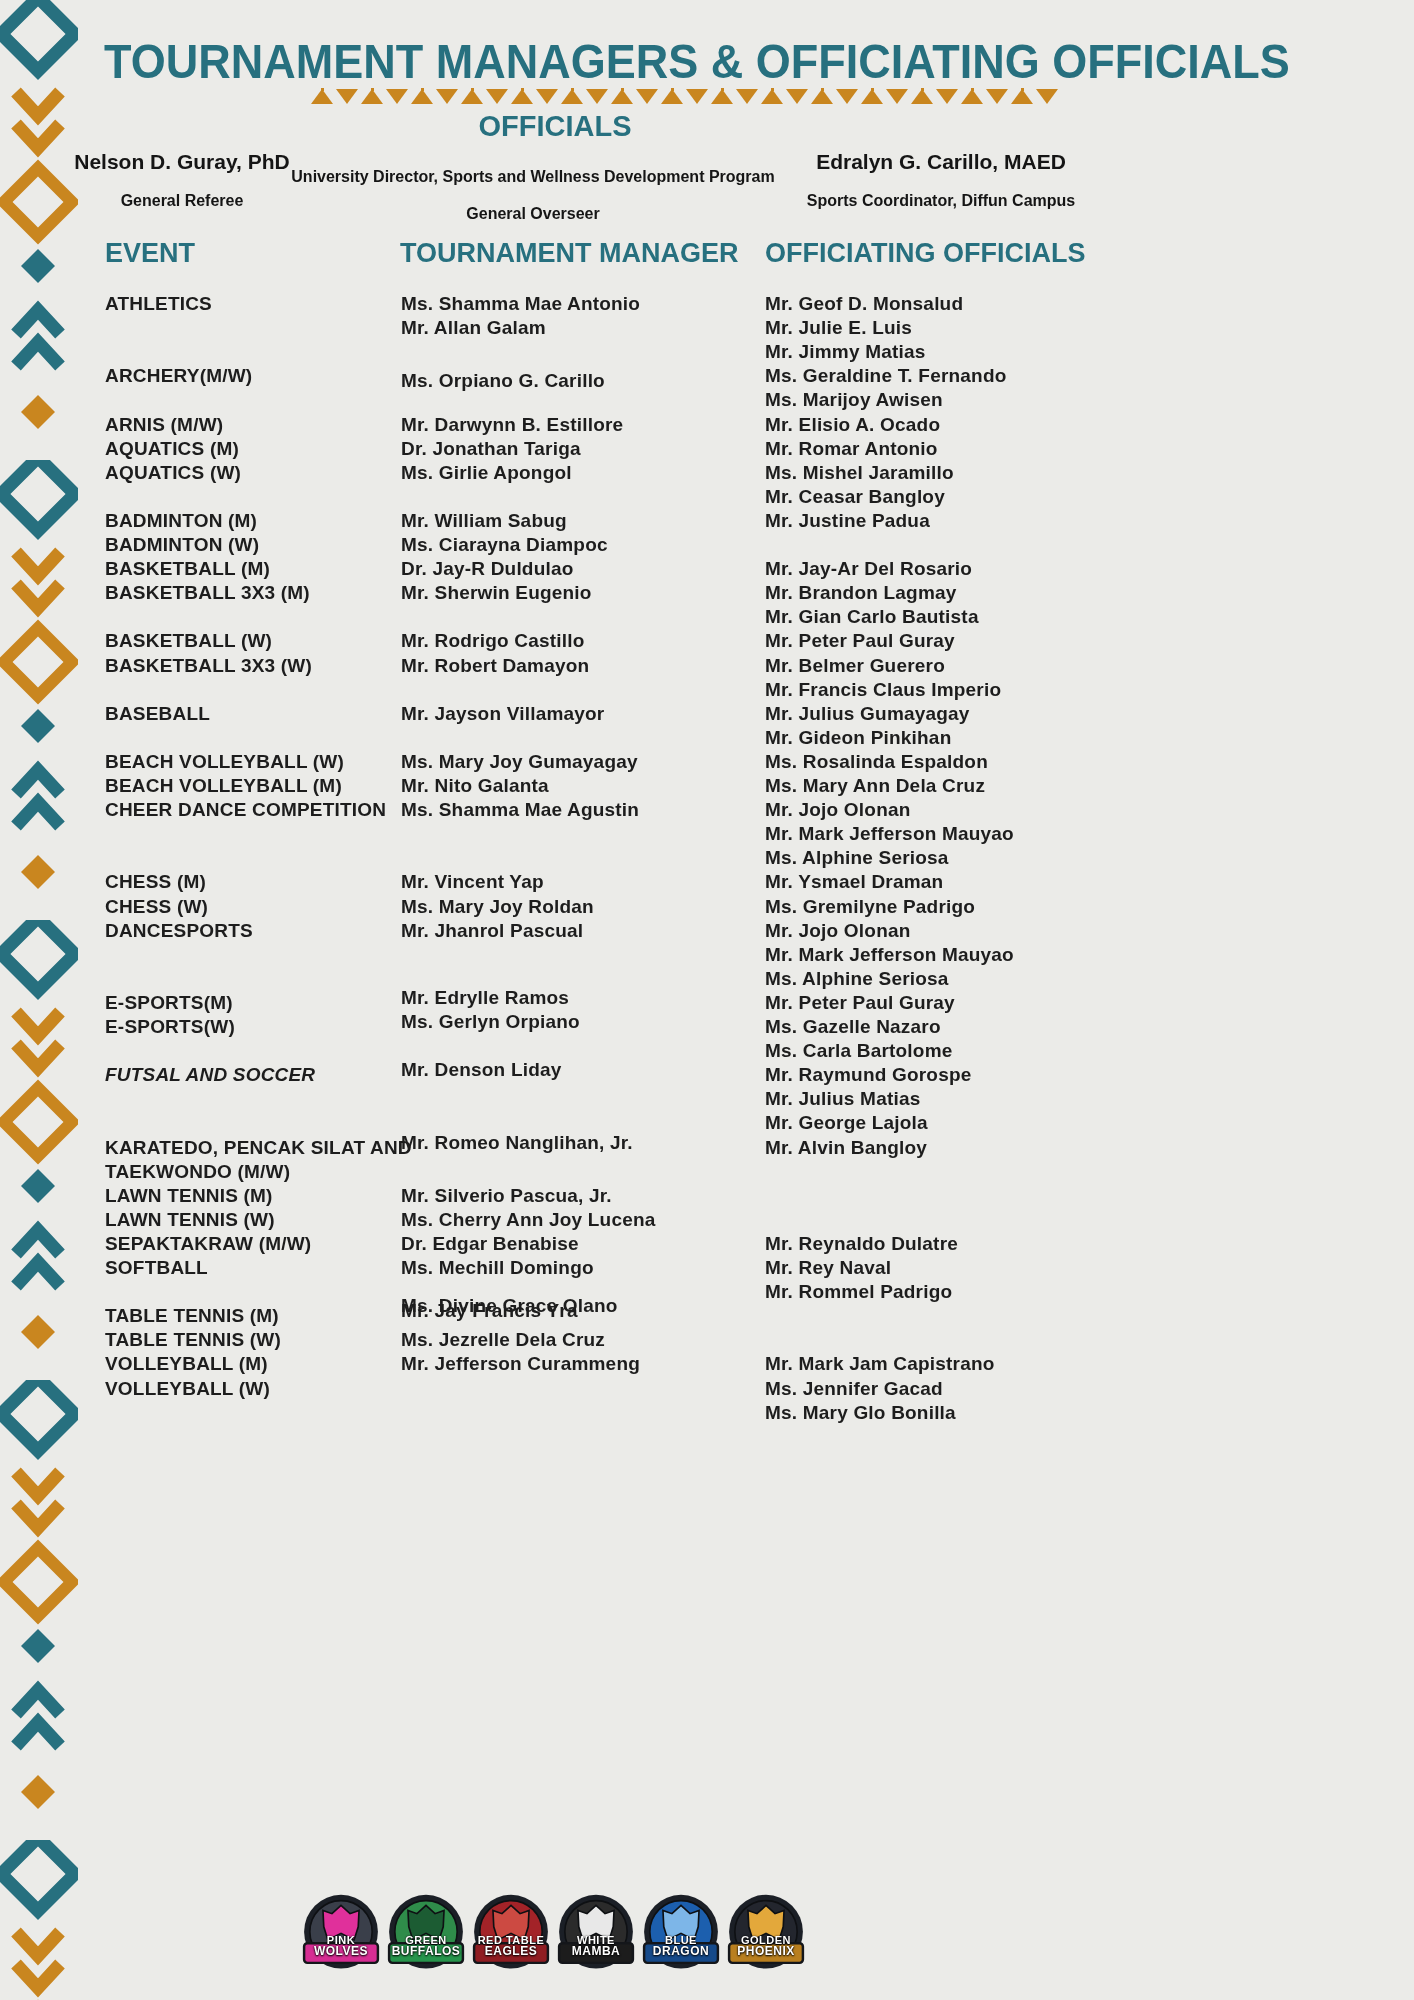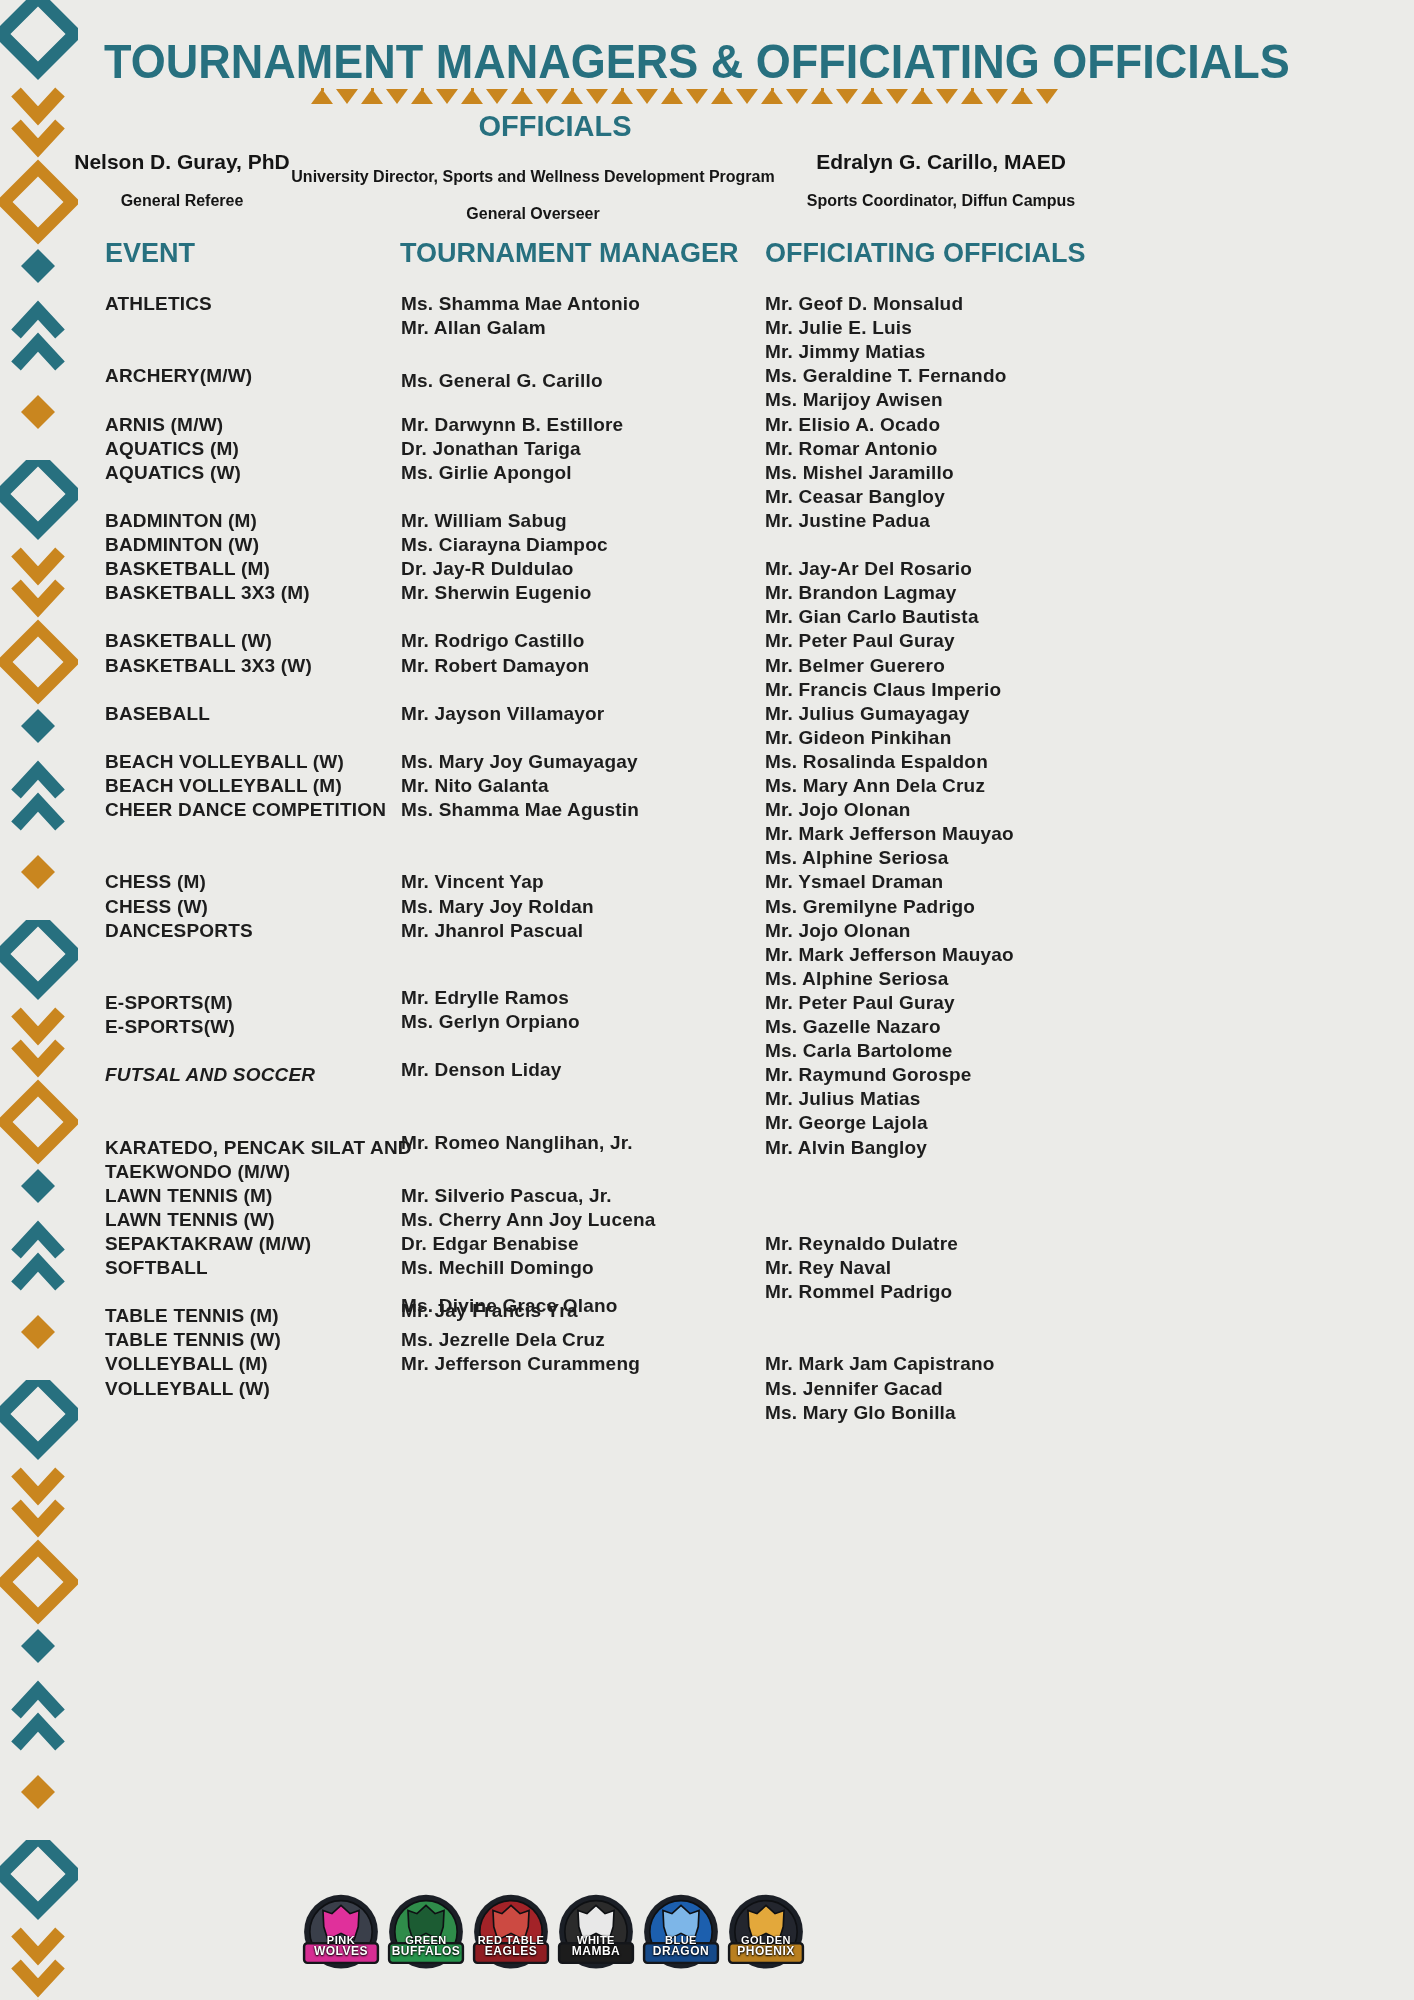--- a/index.html
+++ b/index.html
@@ -120,21 +120,21 @@
       <div class="col-item" style="top: 1305.2px;">TABLE TENNIS (M)</div>
       <div class="col-item" style="top: 1329.3px;">TABLE TENNIS (W)</div>
       <div class="col-item" style="top: 1353.4px;">VOLLEYBALL (M)</div>
       <div class="col-item" style="top: 1377.5px;">VOLLEYBALL (W)</div>
     </div>
 
   <div class="col col-managers">
 
   <div class="col-item" style="top: 293px;">Ms. Shamma Mae Antonio</div>
       <div class="col-item" style="top: 317.1px;">Mr. Allan Galam</div>
-      <div class="col-item" style="top: 370.12px;">Ms. General G. Carillo</div>
+      <div class="col-item" style="top: 370.12px;">Ms. Orpiano G. Carillo</div>
       <div class="col-item" style="top: 413.5px;">Mr. Darwynn B. Estillore</div>
       <div class="col-item" style="top: 437.6px;">Dr. Jonathan Tariga</div>
       <div class="col-item" style="top: 461.7px;">Ms. Girlie Apongol</div>
       <div class="col-item" style="top: 509.9px;">Mr. William Sabug</div>
       <div class="col-item" style="top: 534px;">Ms. Ciarayna Diampoc</div>
       <div class="col-item" style="top: 558.1px;">Dr. Jay-R Duldulao</div>
       <div class="col-item" style="top: 582.2px;">Mr. Sherwin Eugenio</div>
       <div class="col-item" style="top: 630.4px;">Mr. Rodrigo Castillo</div>
       <div class="col-item" style="top: 654.5px;">Mr. Robert Damayon</div>
       <div class="col-item" style="top: 702.7px;">Mr. Jayson Villamayor</div>

